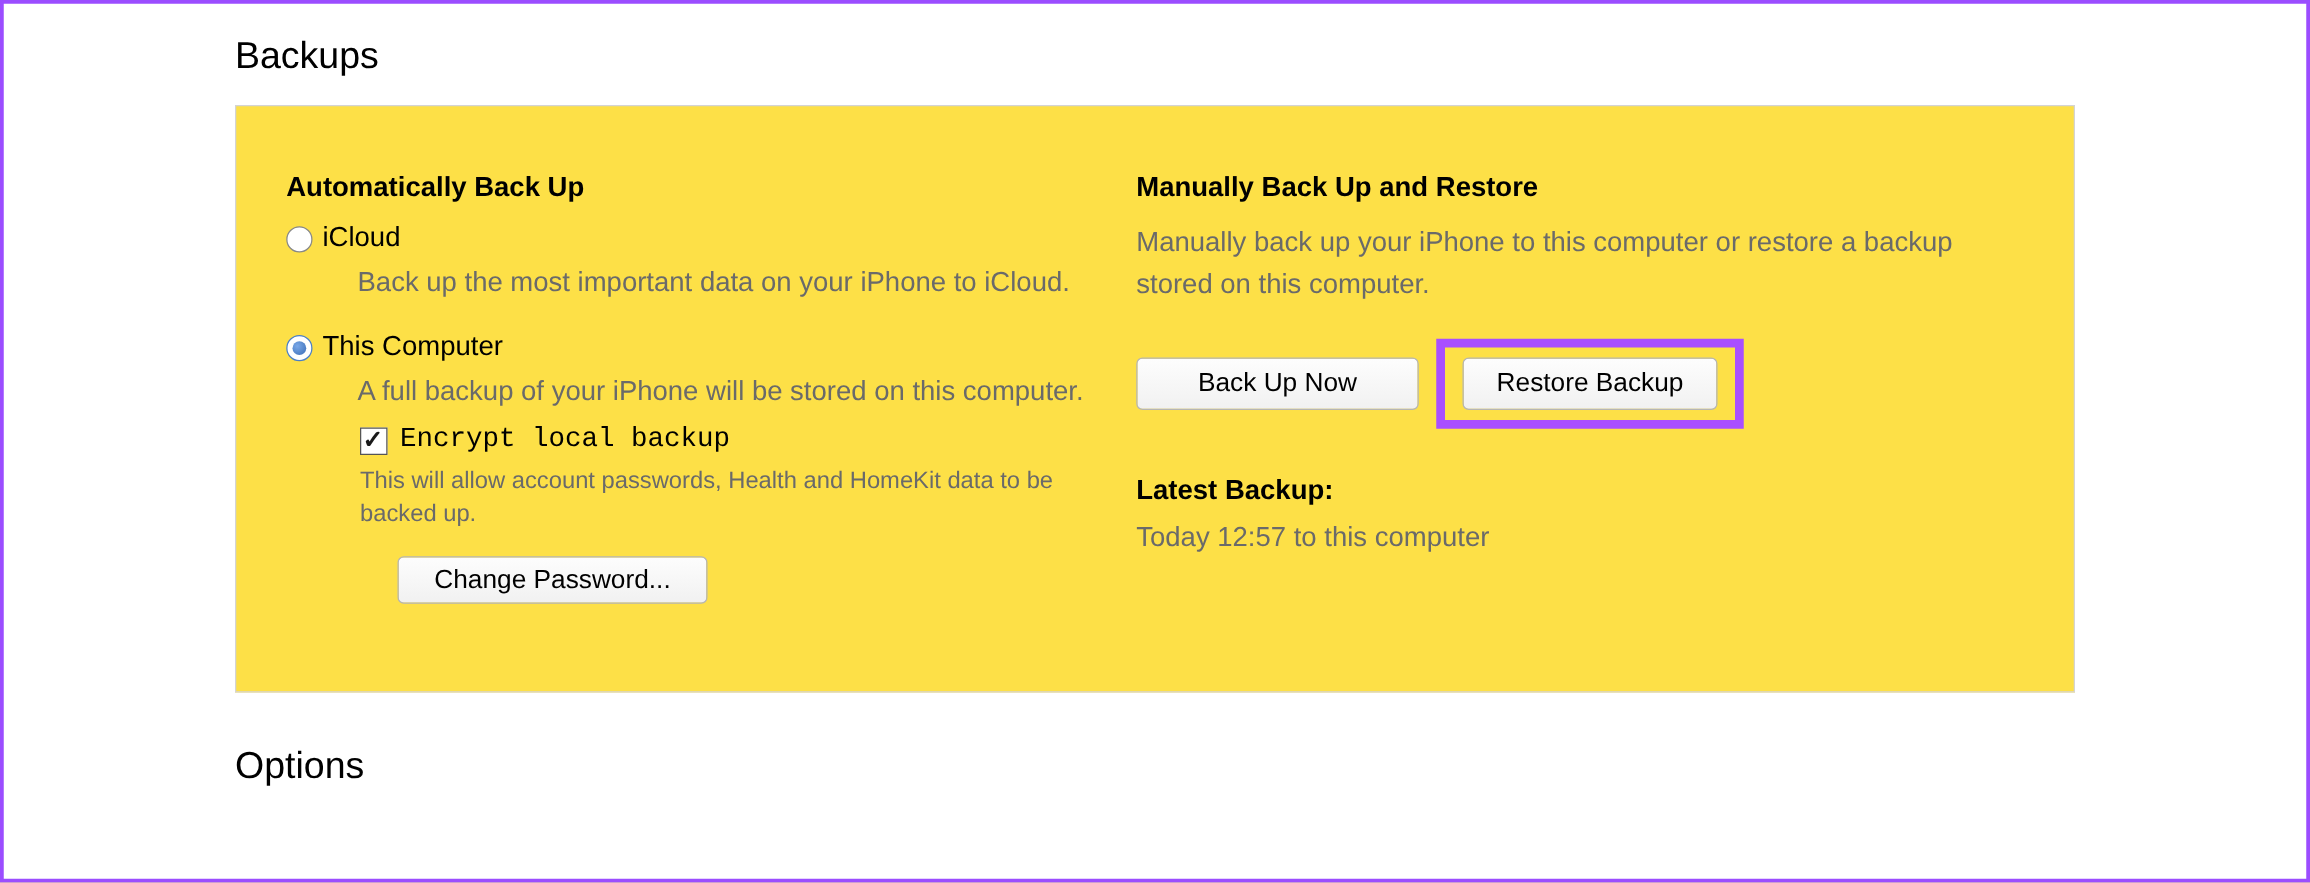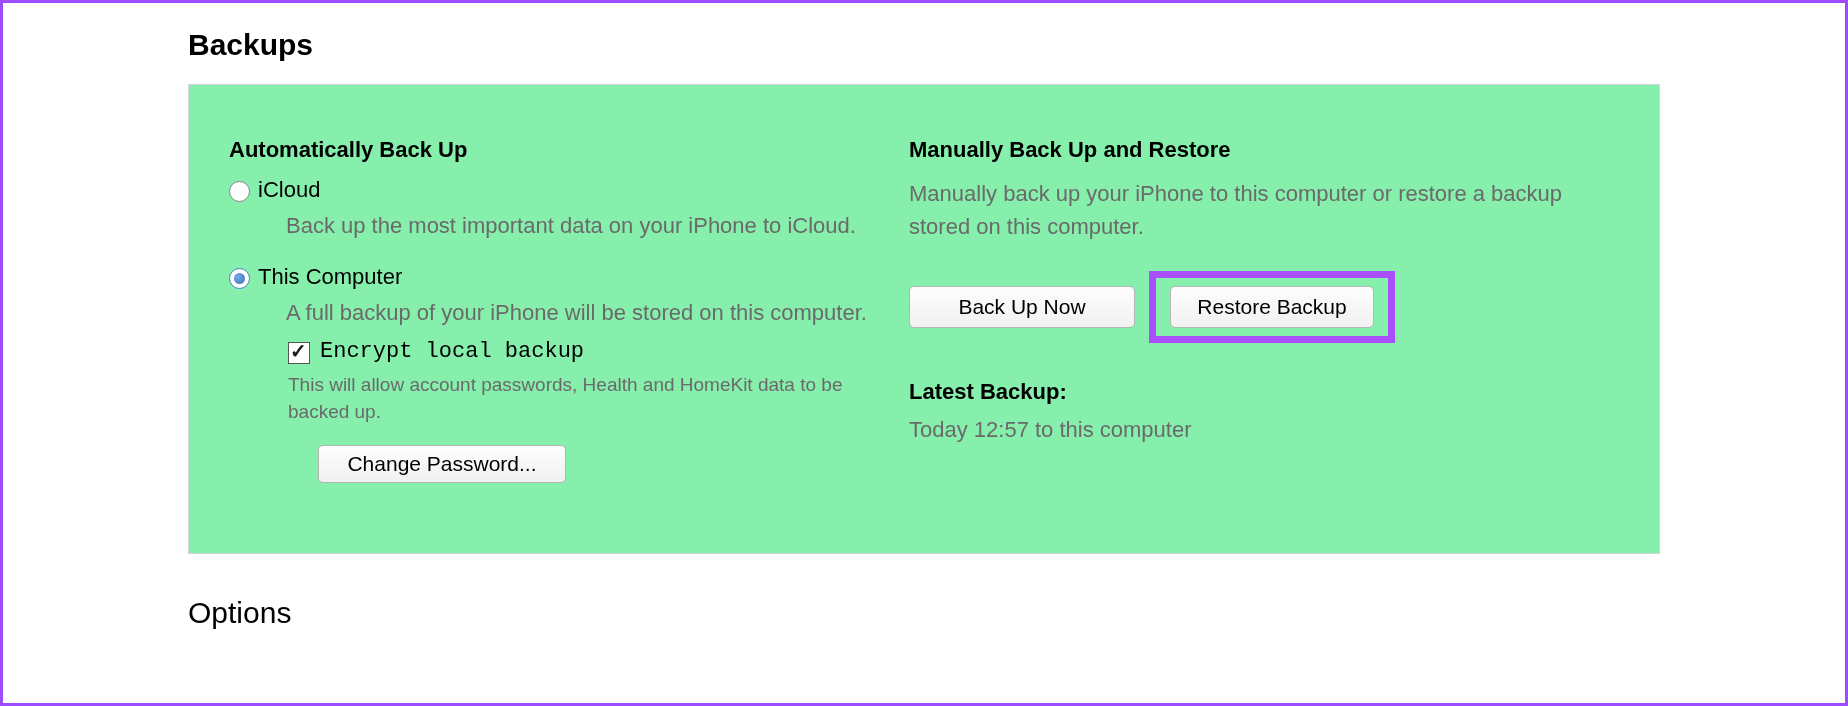--- a/index.html
+++ b/index.html
@@ -14,26 +14,26 @@
       height: 706px;
       border: 3px solid #9b4dff;
       position: relative;
       overflow: hidden;
     }
     .content {
       padding: 25px 185px 0 185px;
     }
     .section-title {
       font-size: 30px;
-      font-weight: 700;
+      font-weight: 400;
       color: #000;
       margin-bottom: 22px;
     }
     .backup-panel {
-      background: #86efac;
+      background: #fde047;
       border: 1px solid #d4d4d4;
       padding: 52px 40px 48px 40px;
       display: flex;
       gap: 40px;
     }
     .left-col {
       flex: 0 0 640px;
     }
     .right-col {
       flex: 1;

